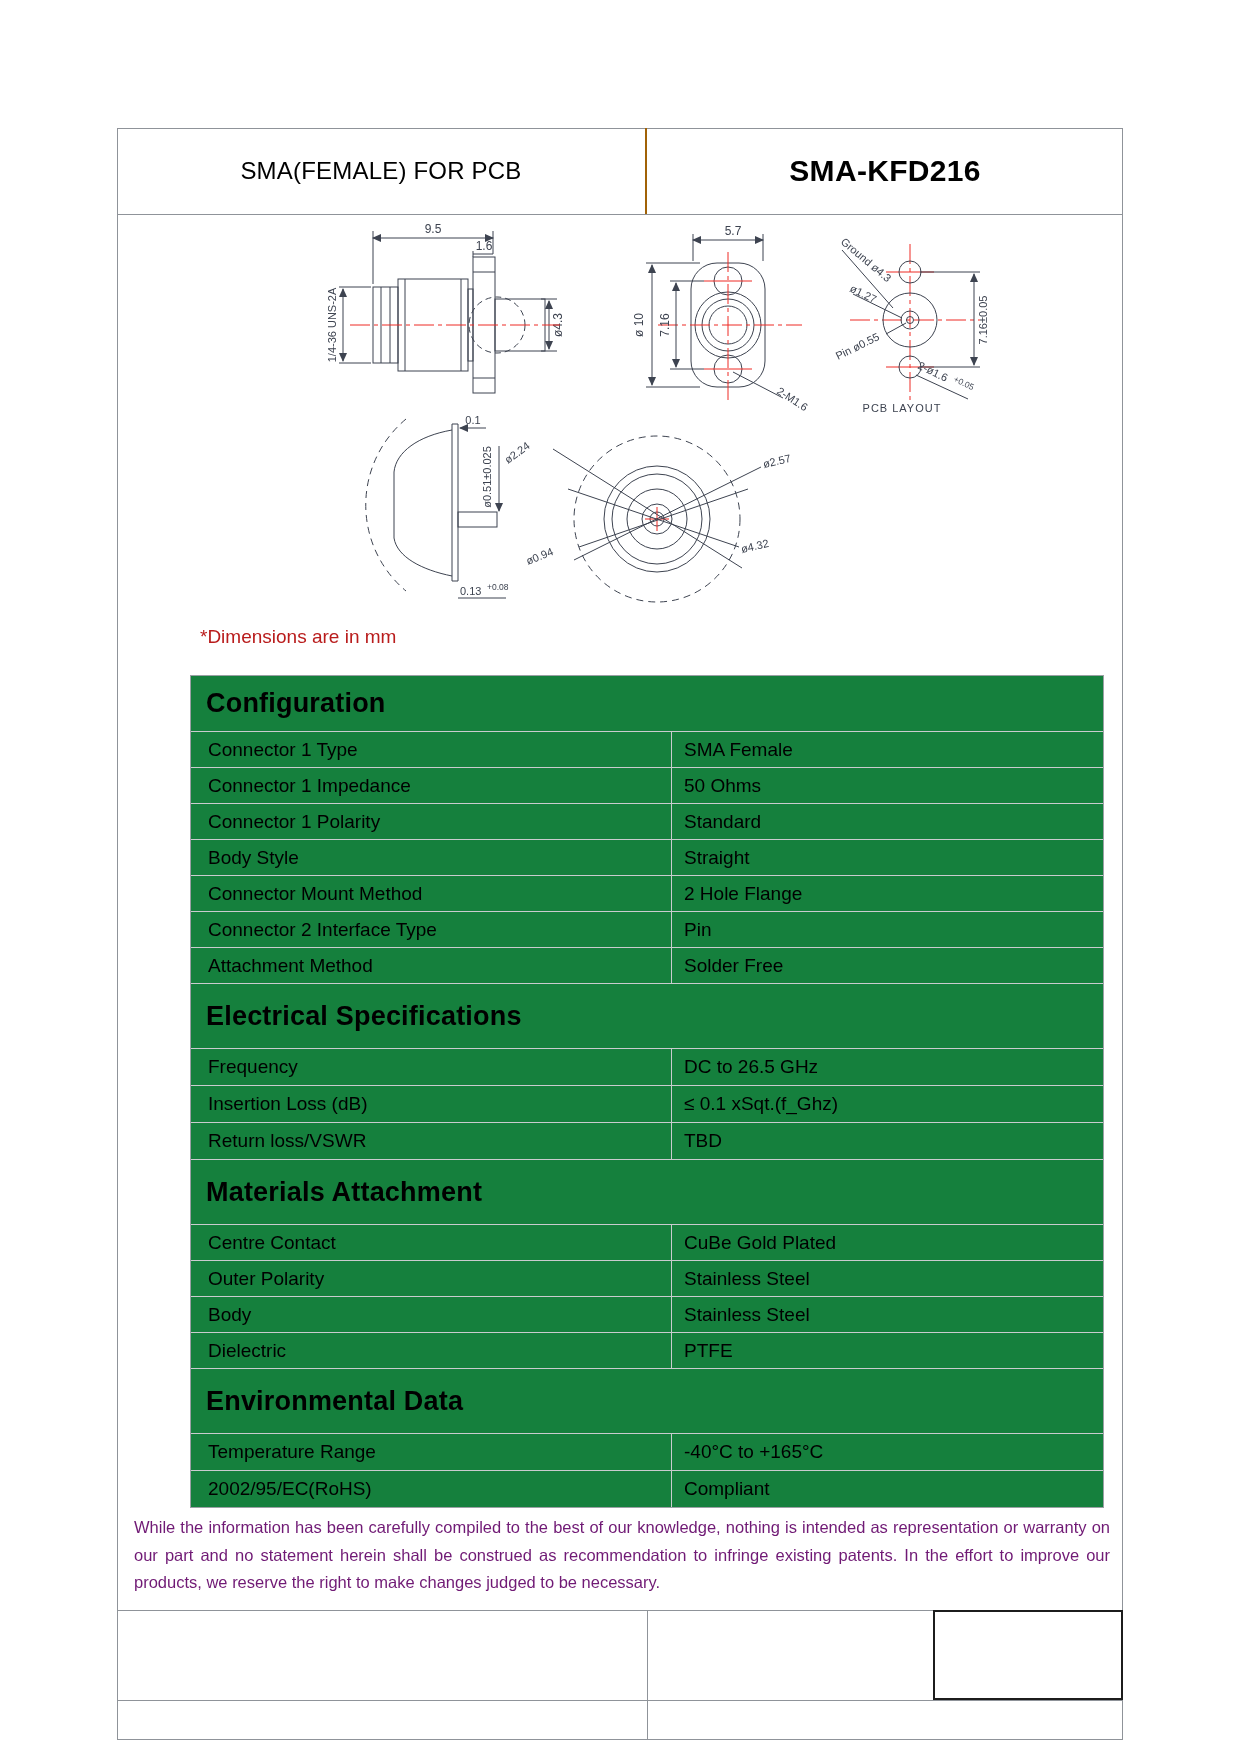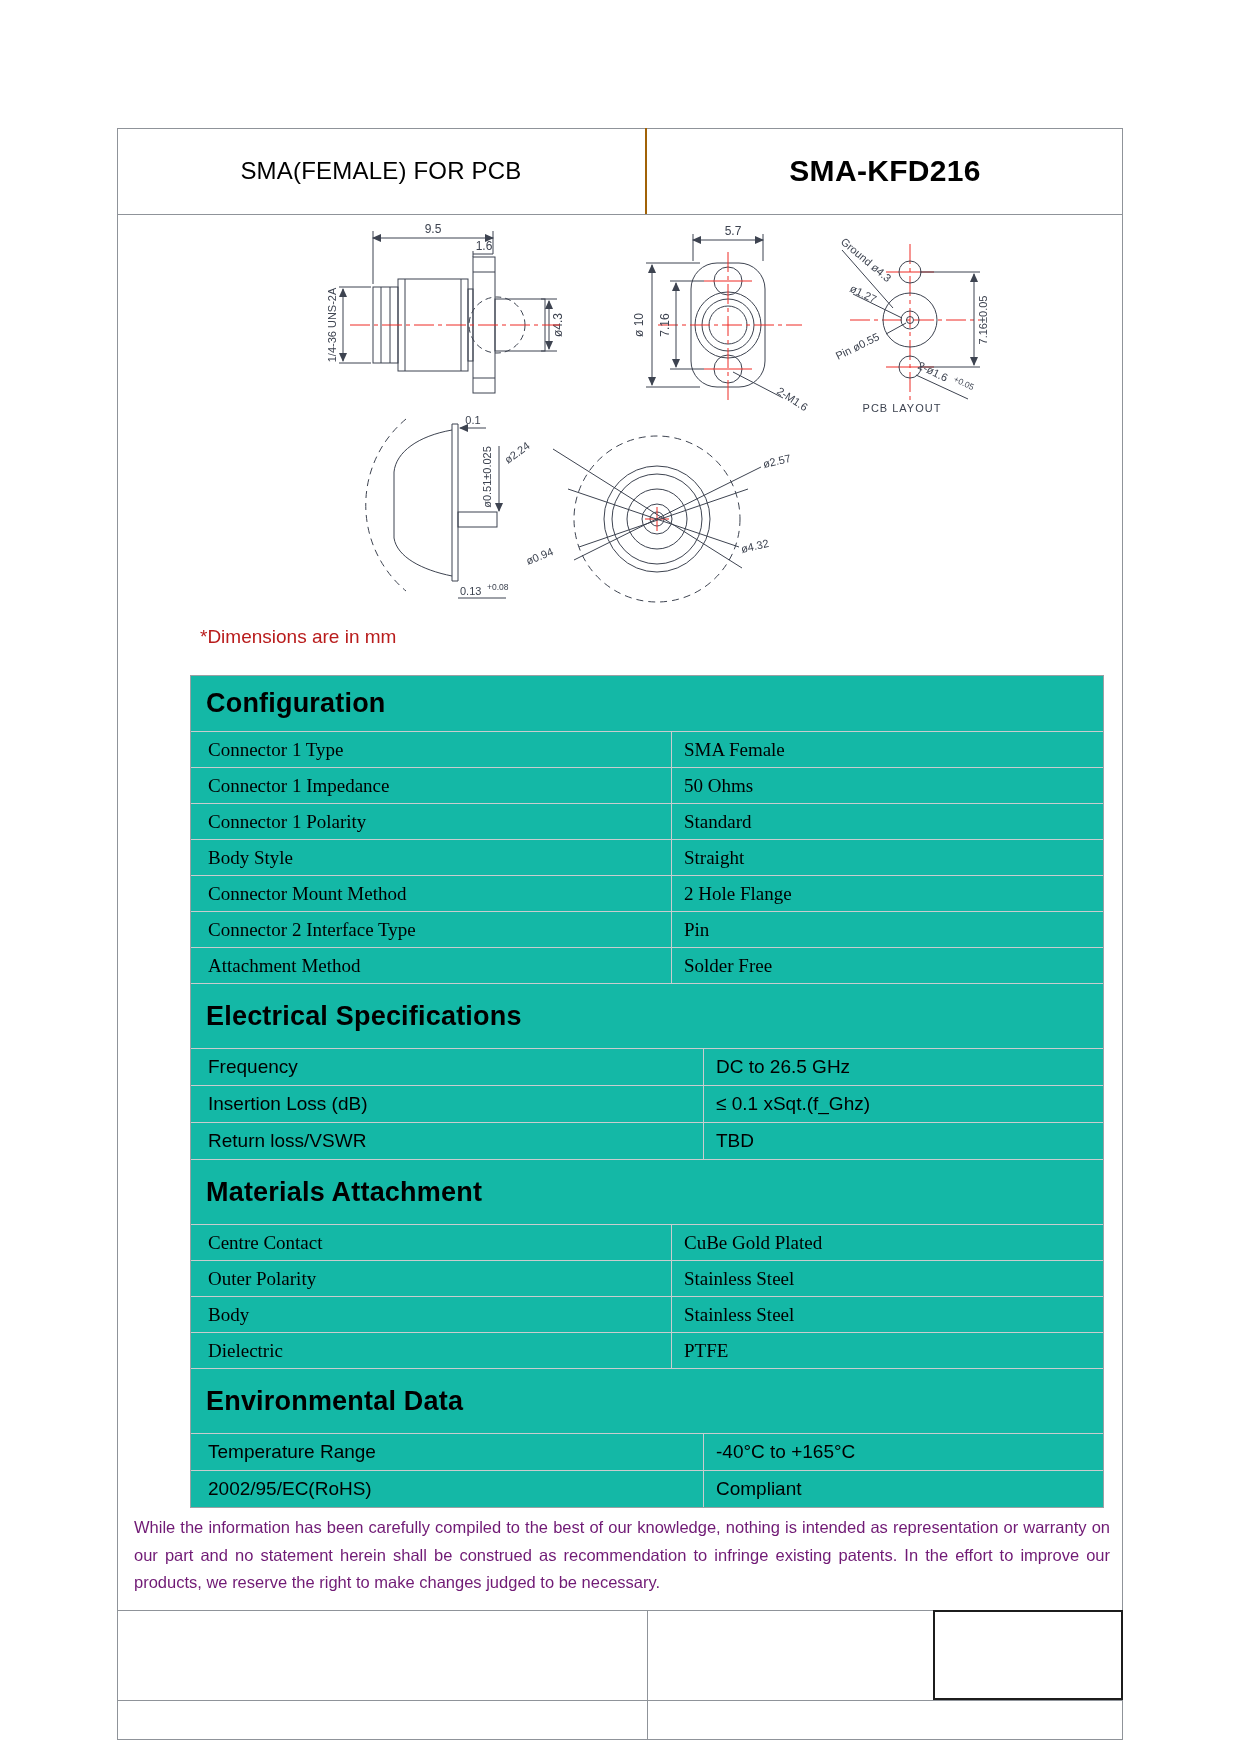--- a/index.html
+++ b/index.html
@@ -18,27 +18,27 @@
   svg.drawing { position:absolute; left:117px; top:216px; }
   .dl { stroke:#3d4350; stroke-width:1; fill:none; }
   .rl { stroke:#ee2b24; stroke-width:1; fill:none; }
   .cl { stroke-dasharray:20 4 4 4; }
   .dt { fill:#3d4350; font-size:12px; font-family:"Liberation Sans", sans-serif; }
   .dts { font-size:11px; }
   .dtt { font-size:8.5px; }
   .note { position:absolute; left:200px; top:626px; font-size:19px; color:#b91c1c; }
   
   .spec-table { position:absolute; left:190px; top:675px; width:914px;
-    border:1px solid #9aa0a4; background:#14b8a6; }
+    border:1px solid #9aa0a4; background:#15803d; }
   .sec-title { display:flex; align-items:center; padding-left:15px;
     font-weight:bold; font-size:27px; letter-spacing:0.2px; }
   .sec-title.first { height:55px; }
   .sec-title.tall { height:65px; border-top:1px solid #c9ccce; }
   .trow { display:flex; align-items:stretch; border-top:1px solid #c9ccce; }
-  .trow.h36 { height:36px;font-family:Liberation Serif, serif; } .trow.h37 { height:37px;gap:32px; }
+  .trow.h36 { height:36px; } .trow.h37 { height:37px; }
   .tl { width:480px; padding-left:17px; display:flex; align-items:center; font-size:19px; }
   .tv { flex:1; padding-left:12px; border-left:1px solid #c9ccce;
     display:flex; align-items:center; font-size:19px; }
   
   .disclaimer { position:absolute; left:134px; top:1514px; width:976px;
     font-size:16.5px; line-height:1.68; color:#701a75; text-align:justify; }
   
   .f-line-top { position:absolute; left:117px; top:1610px; width:1006px; height:0;
     border-top:1px solid #8f9399; }
   .f-line-mid { position:absolute; left:117px; top:1700px; width:1006px; height:0;

